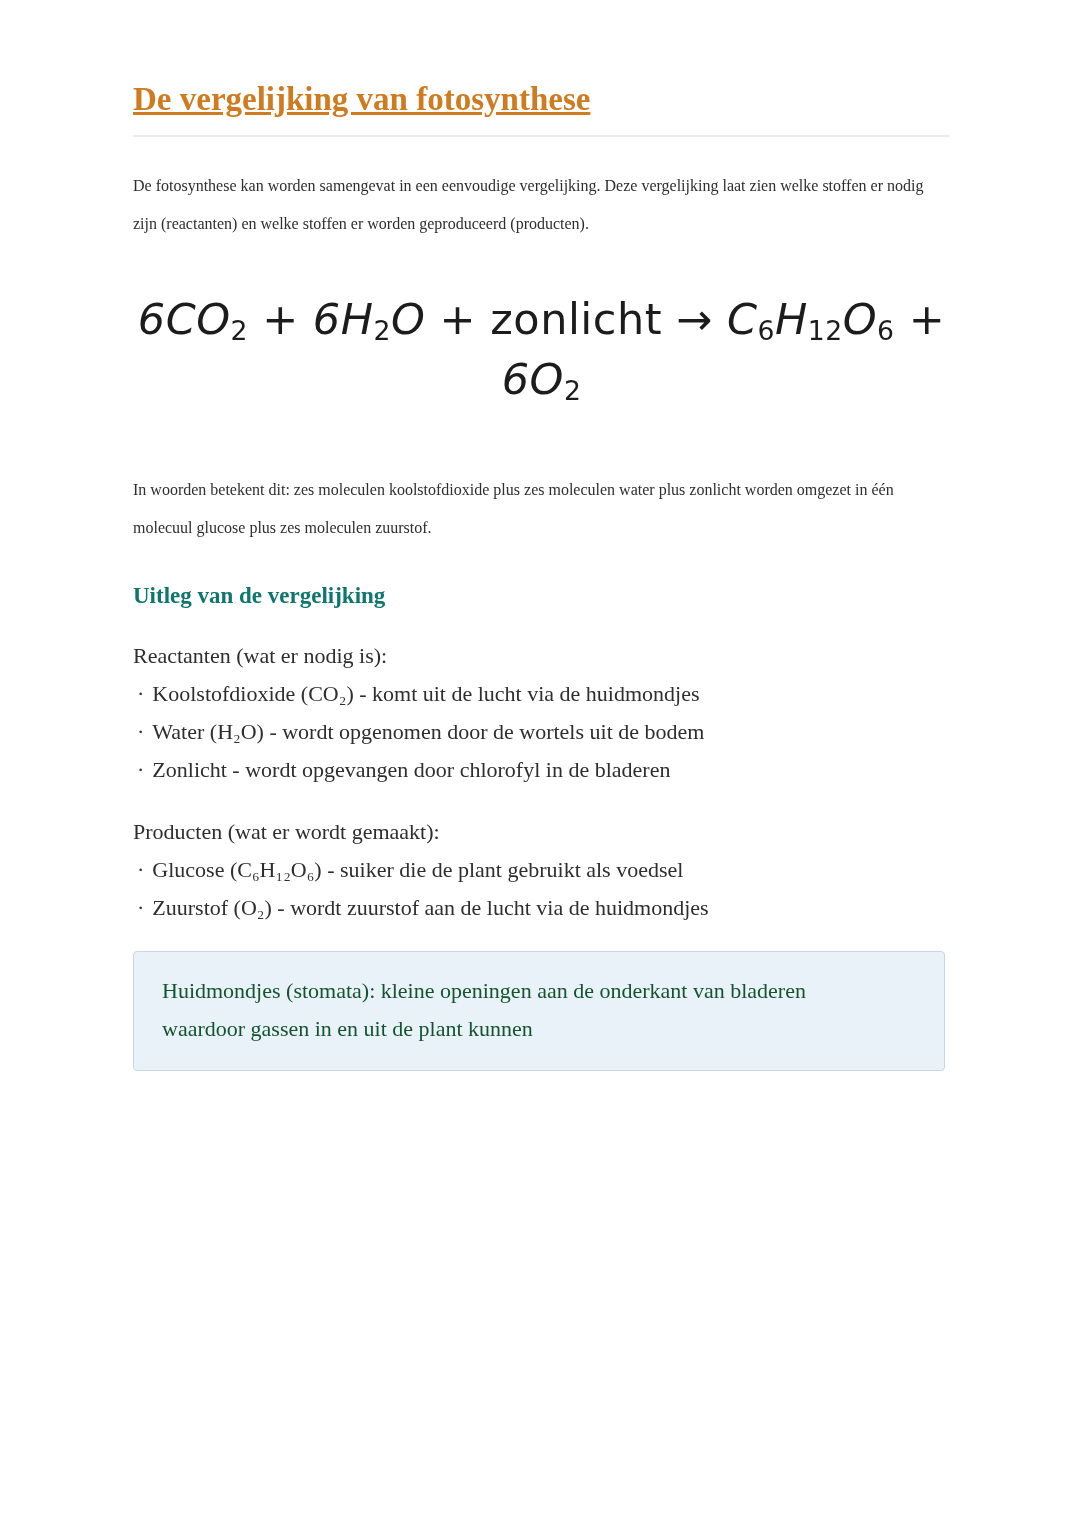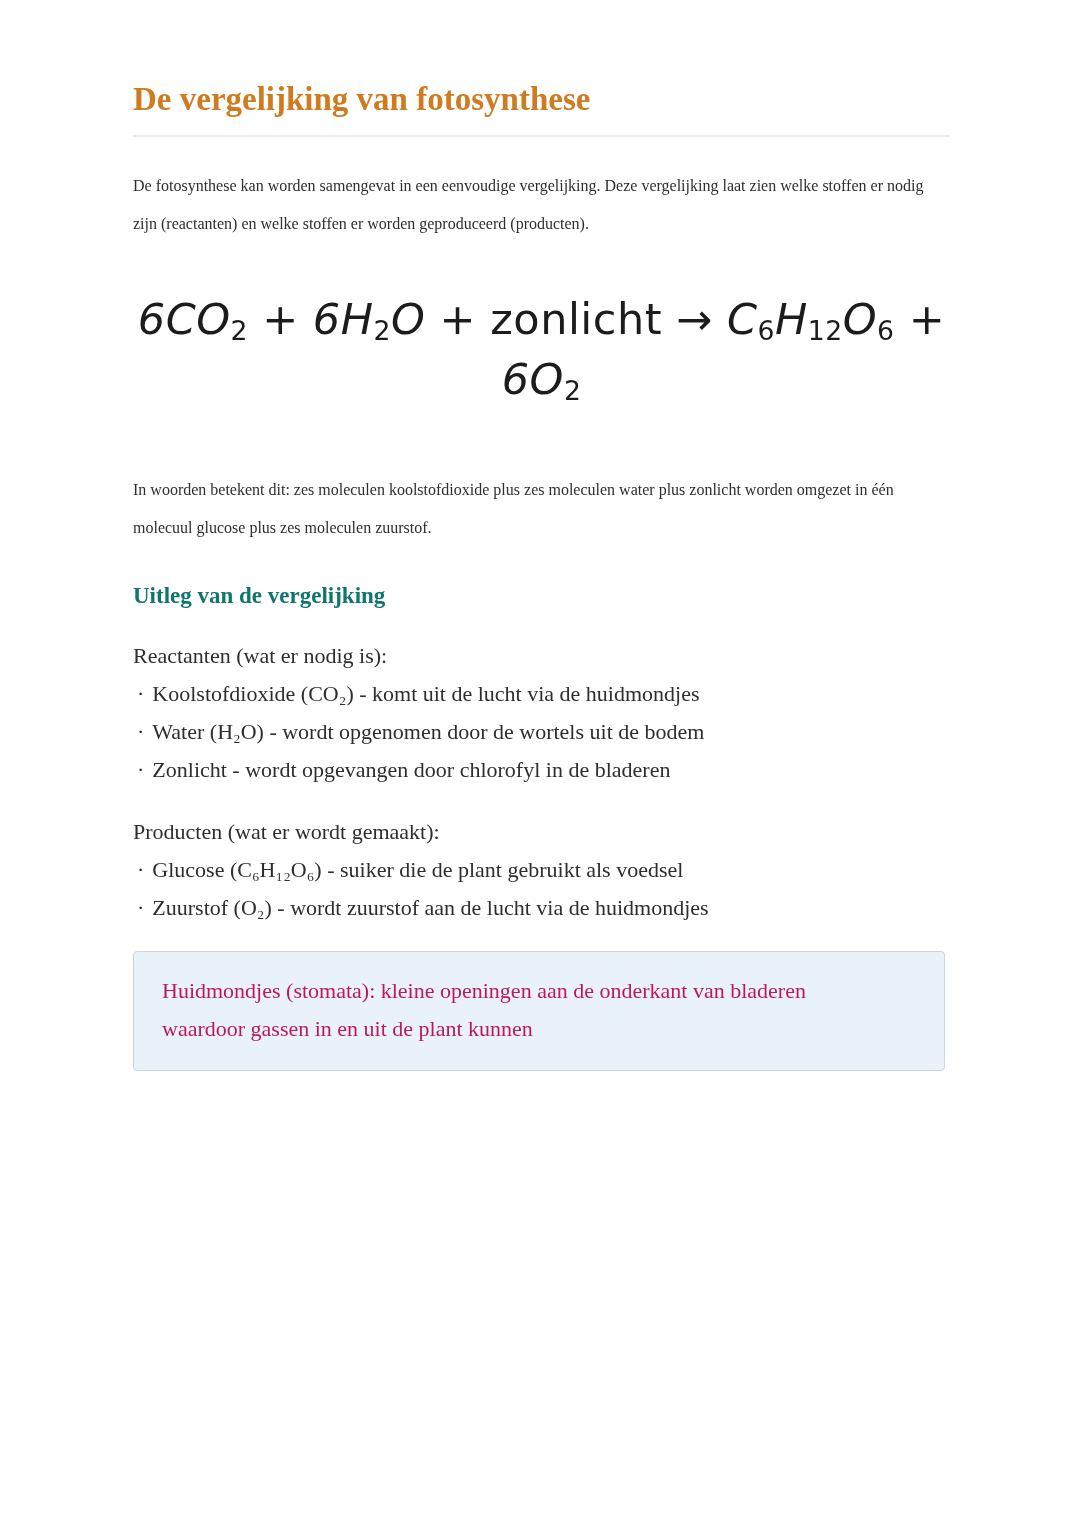--- a/index.html
+++ b/index.html
@@ -21,20 +21,21 @@
   .content {
     width: 817px;
   }
   h1.page-title {
     font-family: "Liberation Serif", "DejaVu Serif", serif;
     font-size: 33px;
     line-height: 43px;
     font-weight: bold;
     color: #cf7b20;
     margin: 0 0 14px 0;
+    text-decoration: underline;
   }
   hr.divider {
     border: none;
     border-top: 2px solid #ececec;
     margin: 0 0 30px 0;
   }
   p.body {
     font-size: 16px;
     line-height: 38px;
     margin: 0 0 24px 0;
@@ -90,21 +91,21 @@
     background: #eaf2f9;
     border: 1px solid #c9d6e2;
     border-radius: 4px;
     padding: 20px 28px 22px 28px;
   }
   .note-box p {
     margin: 0;
     max-width: 700px;
     font-size: 22px;
     line-height: 38px;
-    color: #be185d;
+    color: #14532d;
   }
 </style>
 </head>
 <body>
 
 <div class="page">
   <div class="content">
 
     <h1 class="page-title">De vergelijking van fotosynthese</h1>
 

